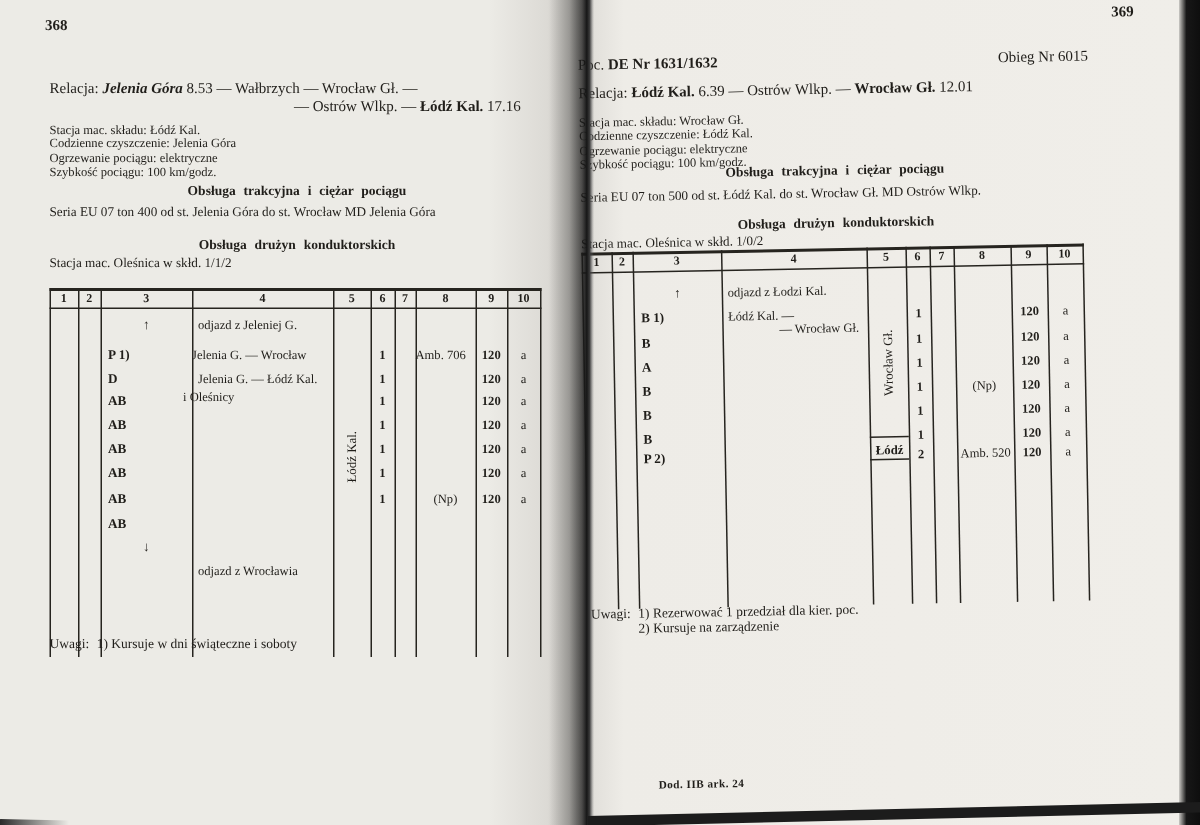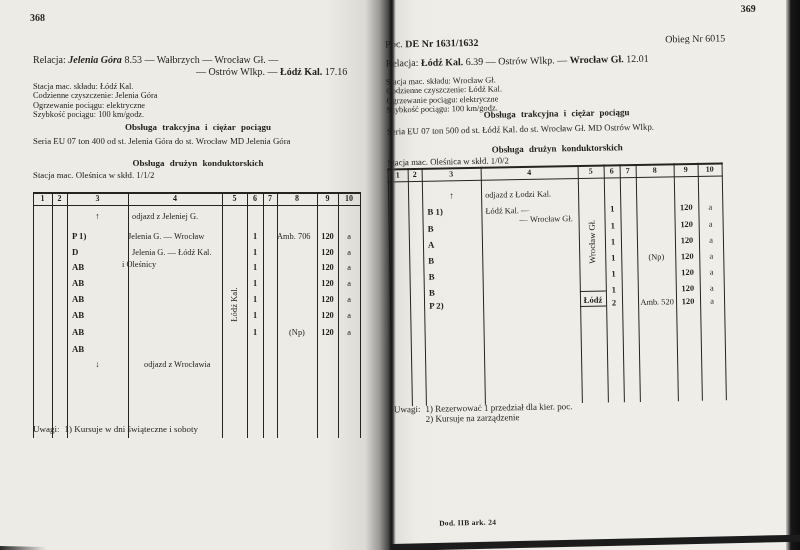--- a/index.html
+++ b/index.html
@@ -120,21 +120,21 @@
       <div class="cell" style="left: 214px; top: 119px; width: 16px; text-align: center; font-weight: bold;">1</div>
       <div class="cell" style="left: 284px; top: 119px; width: 21px; text-align: center; font-weight: bold;">120</div>
       <div class="cell" style="left: 305px; top: 119px; width: 22px; text-align: center;">a</div>
       <div class="cell b3" style="left: 34px; top: 136px; width: 61px; padding-left: 5px; box-sizing: border-box; font-weight: bold;">AB</div>
       <div class="cell" style="left: 214px; top: 136px; width: 16px; text-align: center; font-weight: bold;">1</div>
       <div class="cell" style="left: 244px; top: 136px; width: 40px; text-align: center;">(Np)</div>
       <div class="cell" style="left: 284px; top: 136px; width: 21px; text-align: center; font-weight: bold;">120</div>
       <div class="cell" style="left: 305px; top: 136px; width: 22px; text-align: center;">a</div>
       <div class="cell b3" style="left: 34px; top: 153px; width: 61px; padding-left: 5px; box-sizing: border-box; font-weight: bold;">AB</div>
       <div class="cell b3" style="left: 34px; top: 168px; width: 61px; text-align: center; font-weight: bold;">↓</div>
-      <div class="cell" style="left: 95px; top: 168px; width: 94px; padding-left: 16px; box-sizing: border-box;">odjazd z Wrocławia</div>
+      <div class="cell" style="left: 95px; top: 184px; width: 94px; padding-left: 4px; box-sizing: border-box;">odjazd z Wrocławia</div>
       <div class="vlab" style="left: 164px; top: 100px; width: 75px; height: 25px; line-height: 25px;">Łódź Kal.</div>
     </div>
   <div class="abs uwagi" style="left:33px;top:424px;">
     <span class="ulabel">Uwagi:</span>
     <div class="ulines">
         <div>1) Kursuje w dni świąteczne i soboty</div>
       </div>
   </div>
 </div>
 

